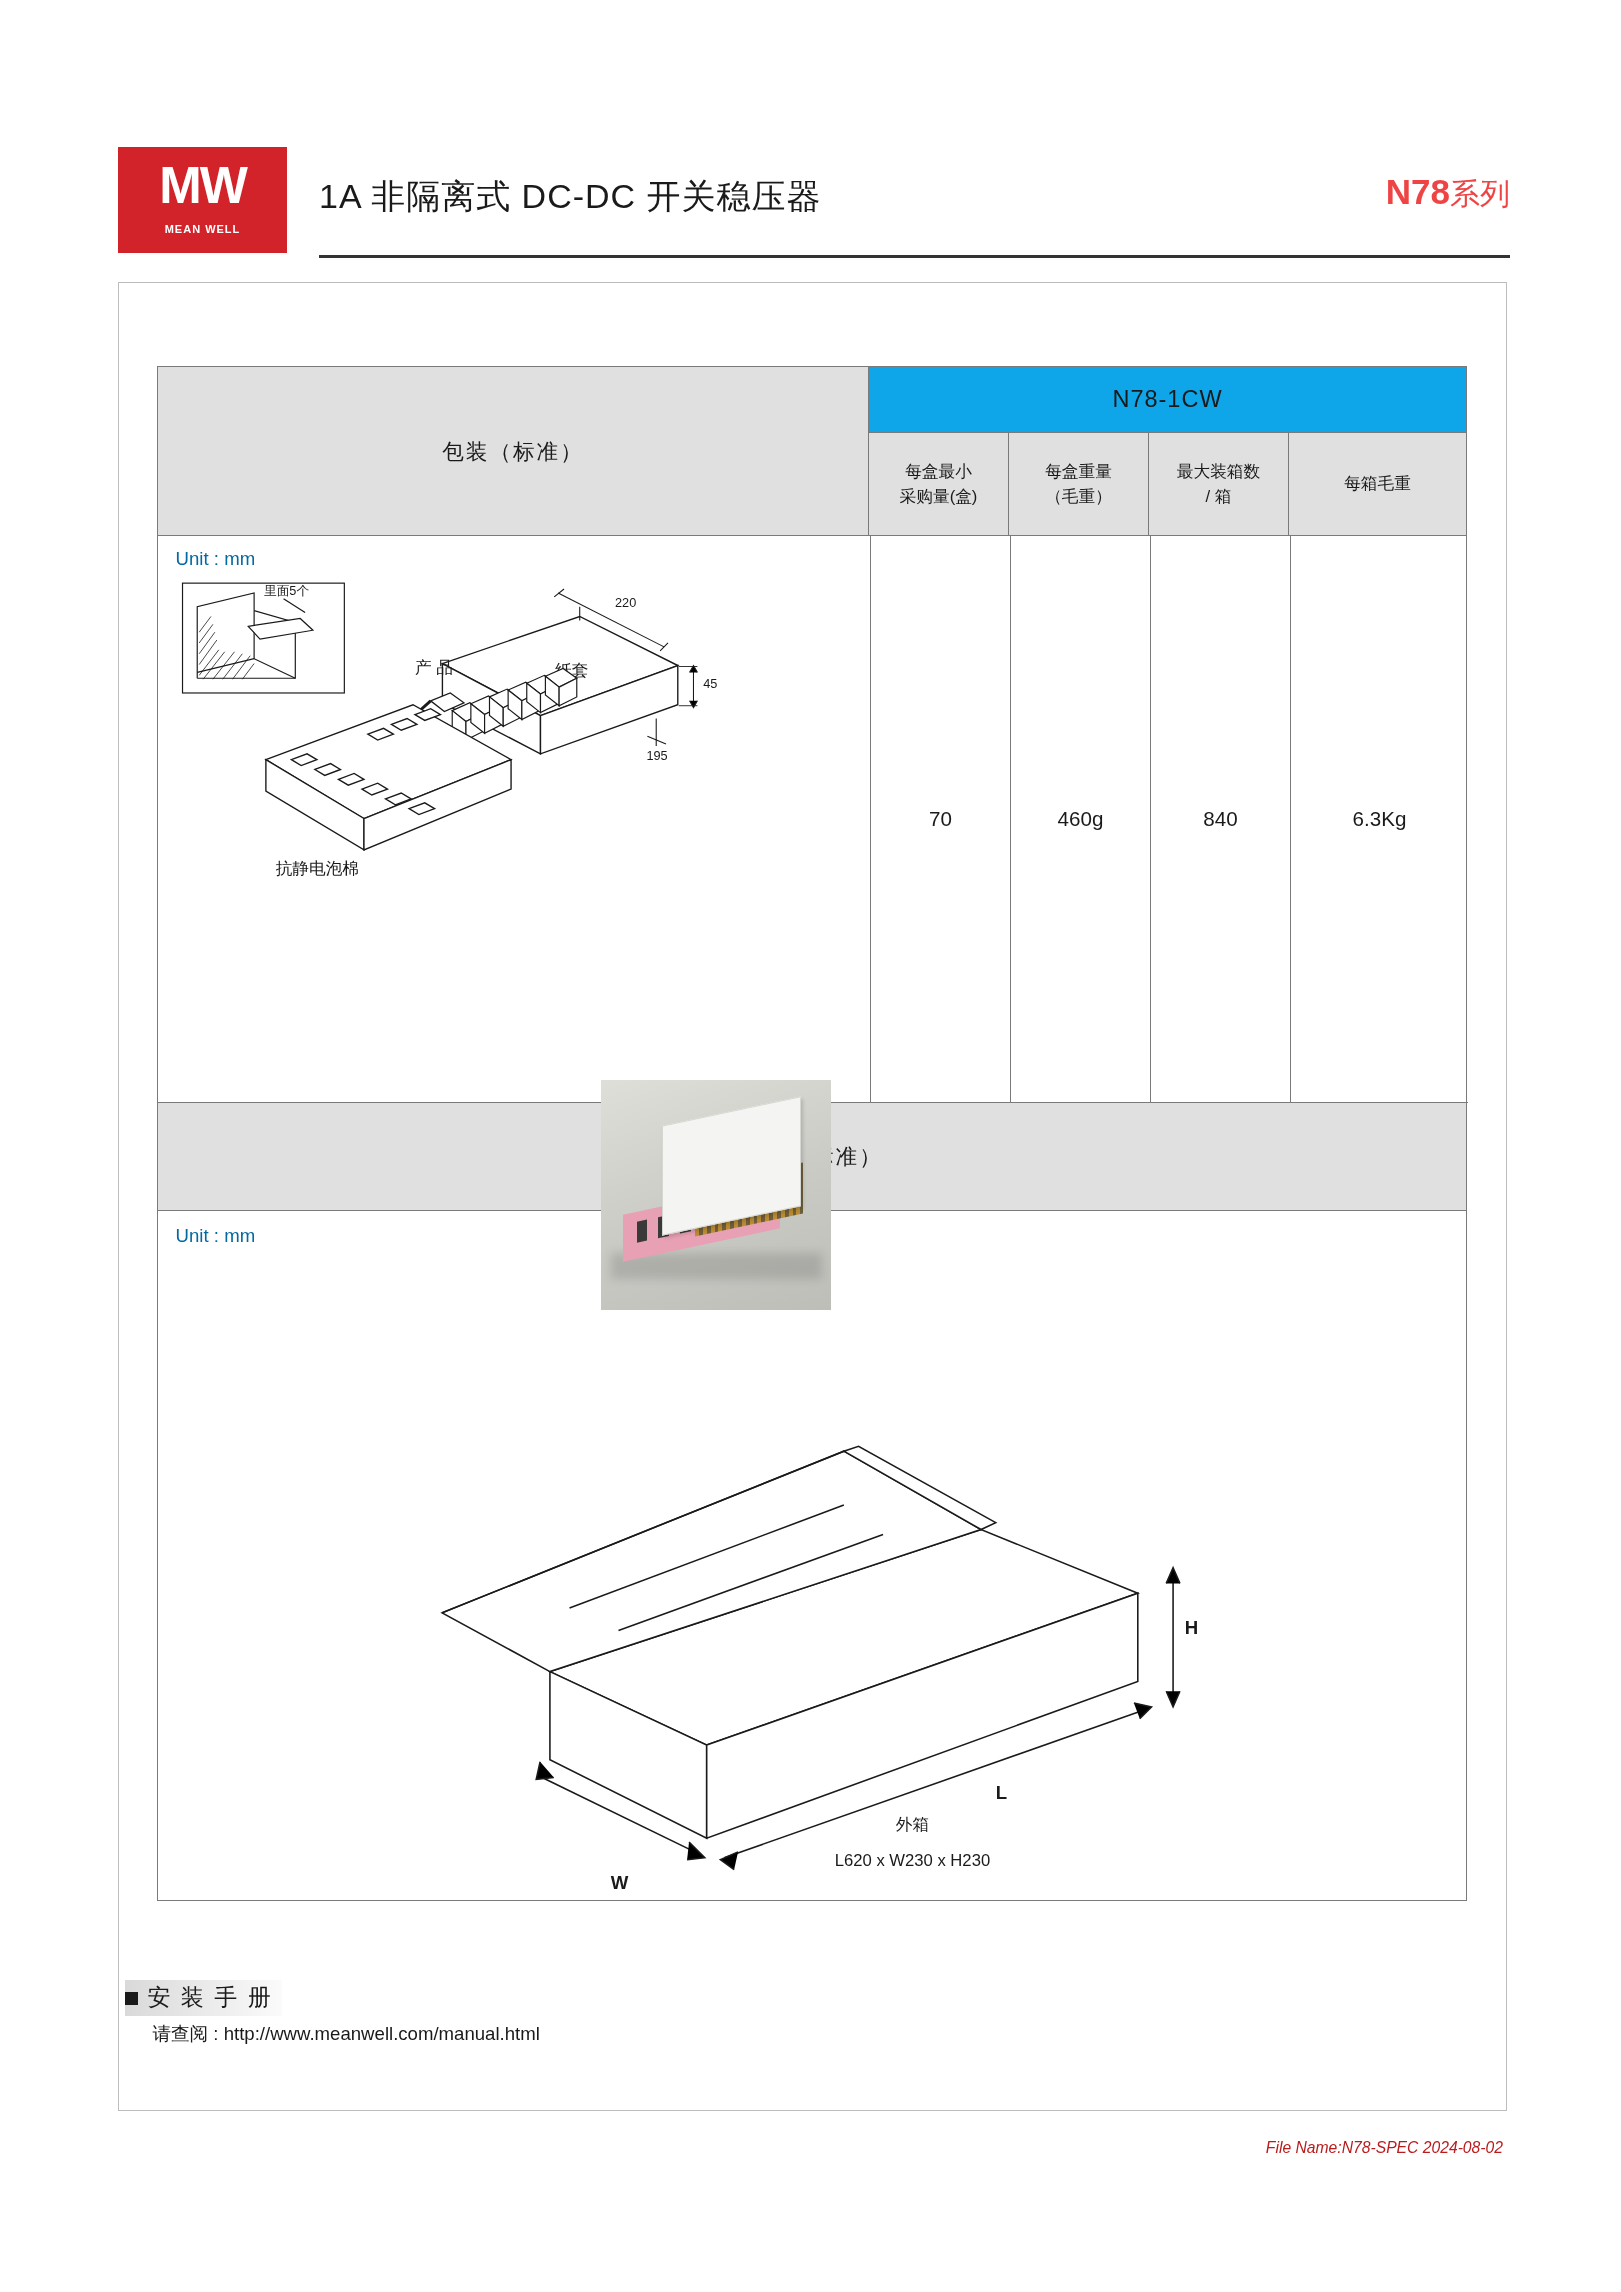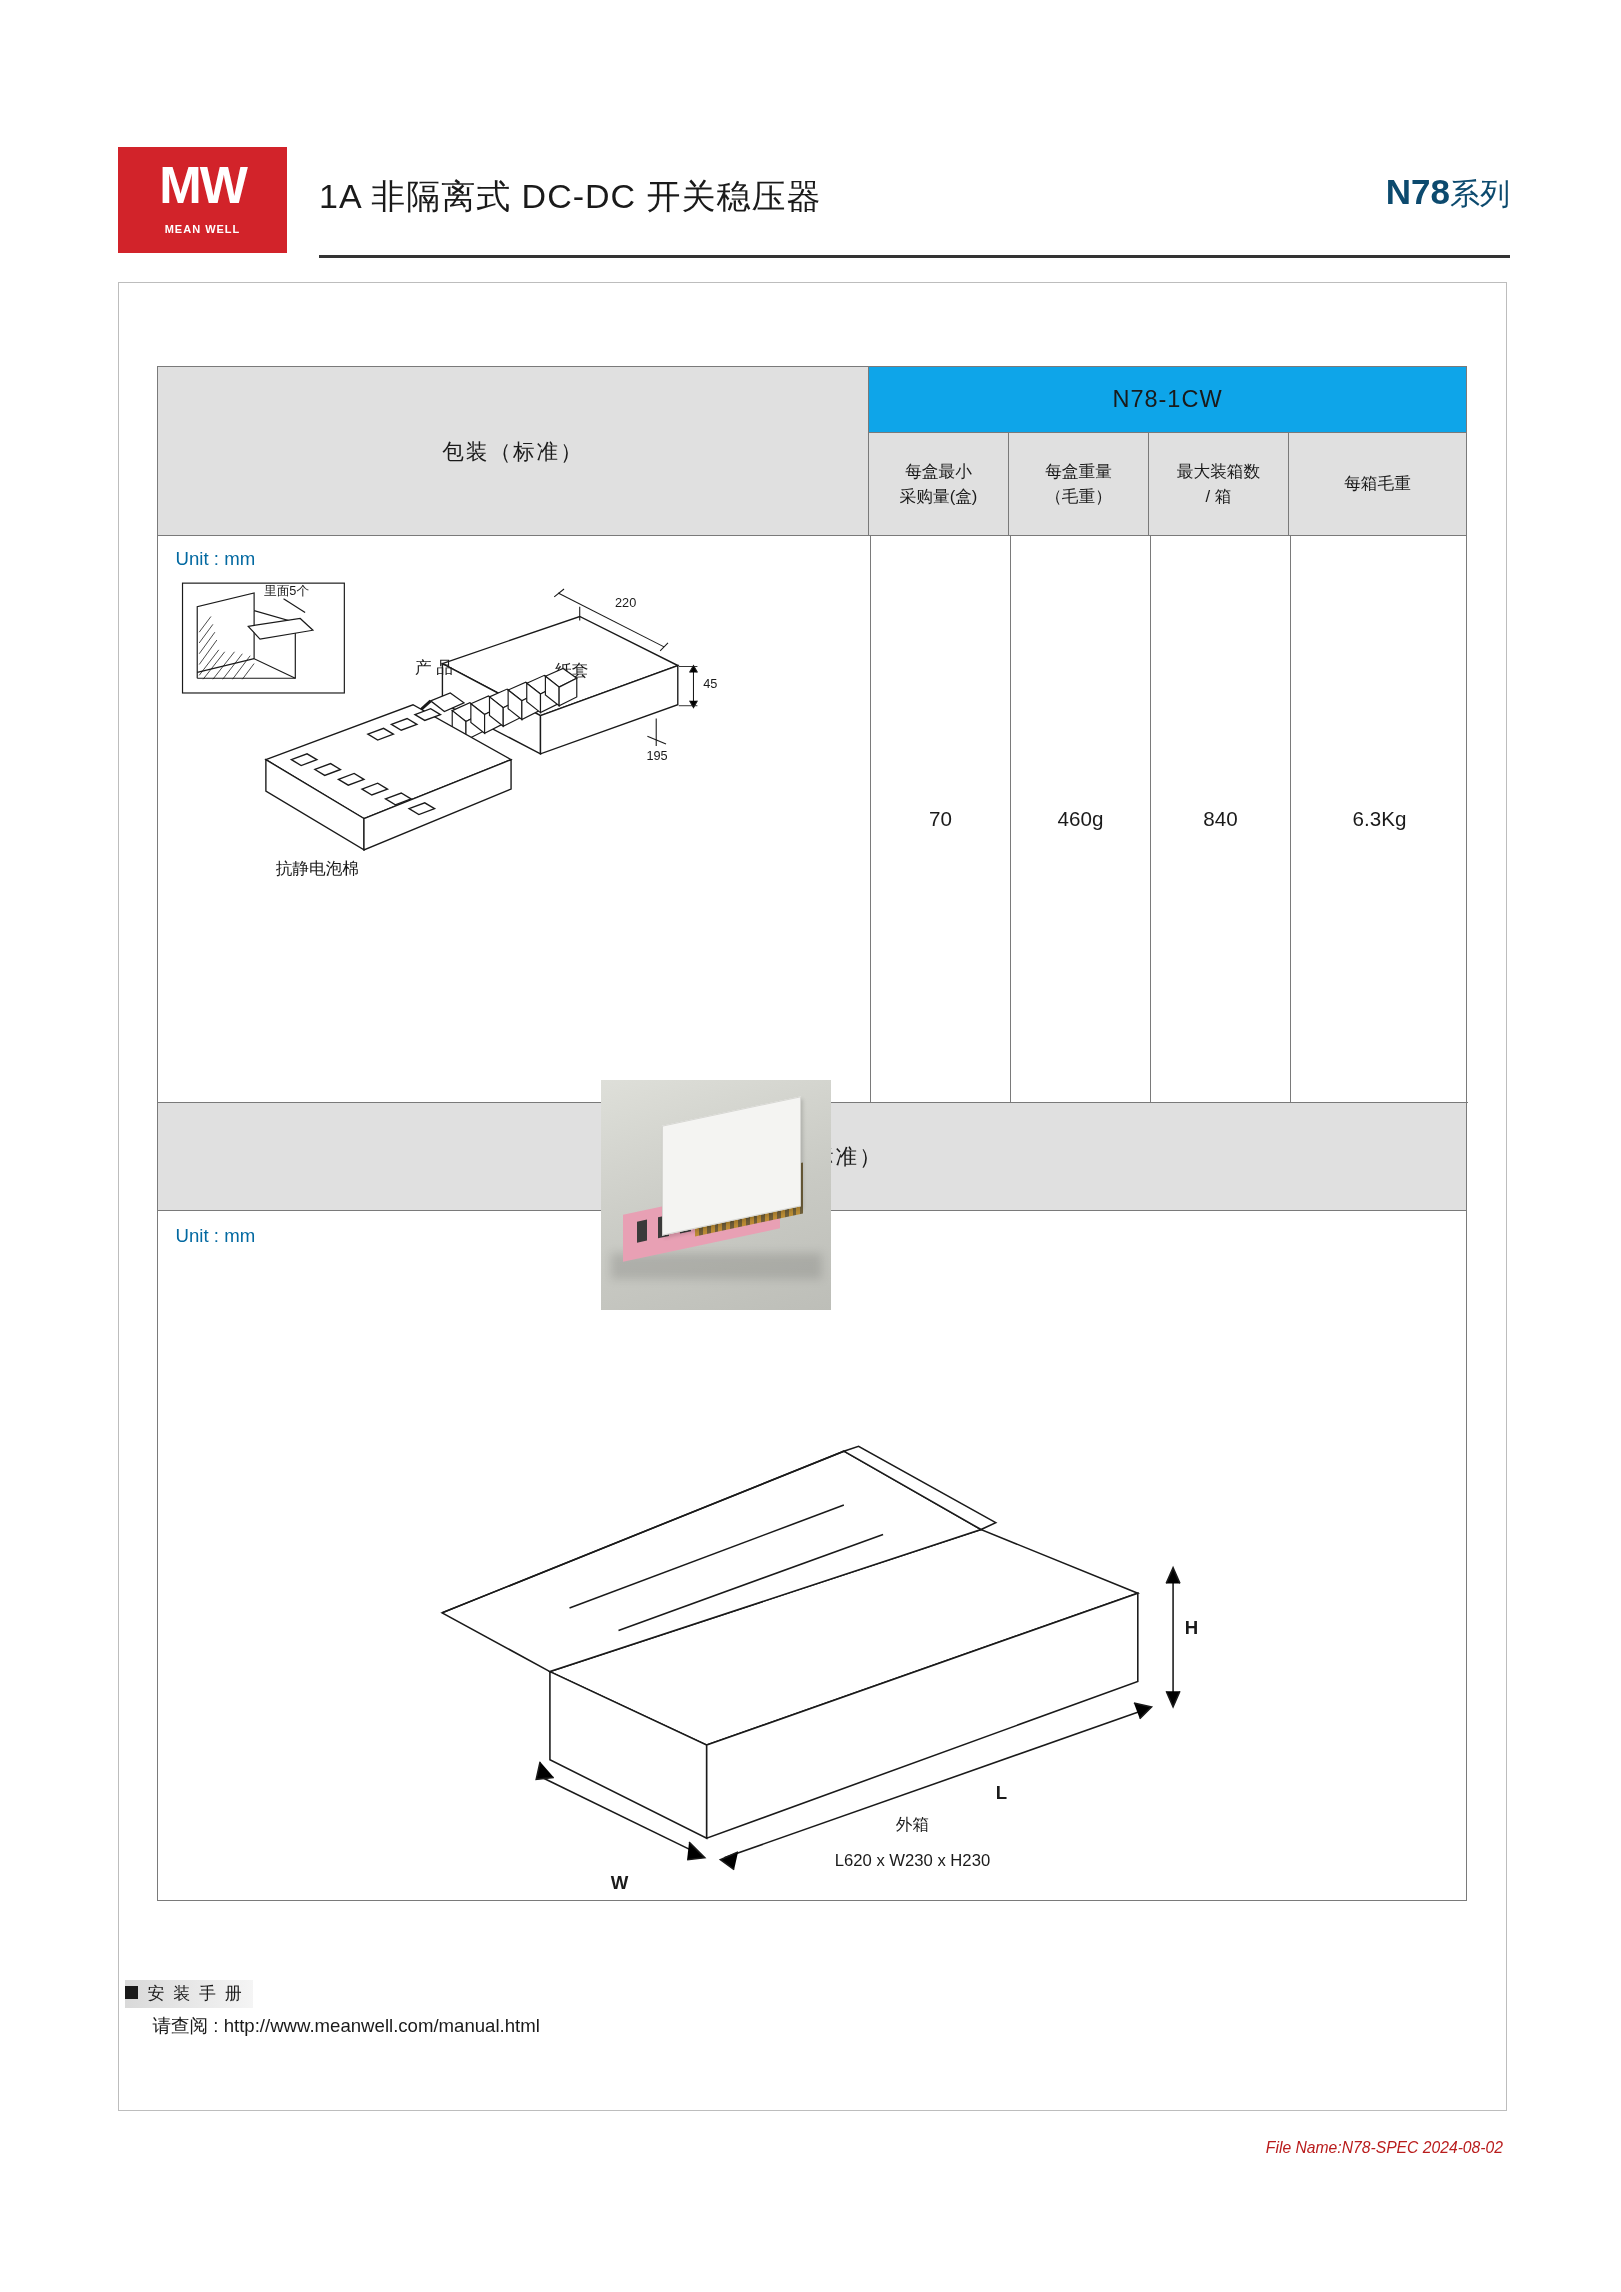--- a/index.html
+++ b/index.html
@@ -56,21 +56,21 @@
     letter-spacing: 1px;
     color: #1a1a1a;
     font-family: "Liberation Sans", sans-serif;
   }
   .header-series {
     position: absolute;
     right: 0;
     top: 24.5px;
     font-size: 35px;
     font-weight: bold;
-    color: #0c4a6e;
+    color: #ef4444;
     text-align: right;
   }
   .header-series .small {
     font-weight: normal;
     font-size: 30px;
   }
   .header-rule {
     position: absolute;
     left: 201px;
     right: 0;
@@ -246,21 +246,21 @@
   }
 
   
   .install {
     position: absolute;
     left: 125px;
     top: 1980px;
     width: 1372px;
   }
   .install-title {
-    font-size: 17px;
+    font-size: 23px;
     letter-spacing: 2px;
     background: linear-gradient(to right, #d9d9d9, #ffffff 176px);
     display: inline-block;
     padding: 2px 9.8px 2.9px 0;
   }
   .install-title .sq {
     display: inline-block;
     width: 12.7px; height: 12.7px;
     background: #1a1a1a;
     margin-right: 9.8px;

